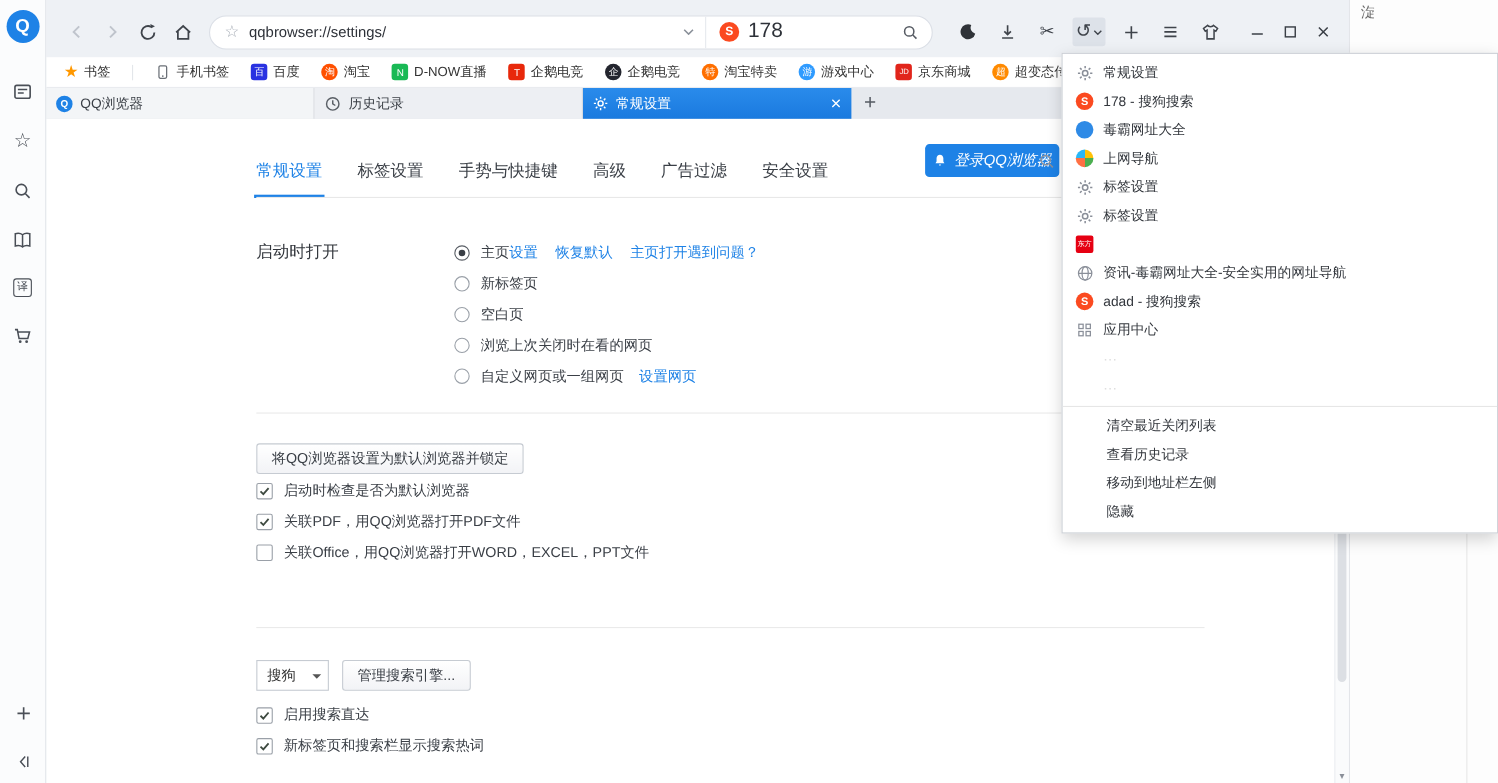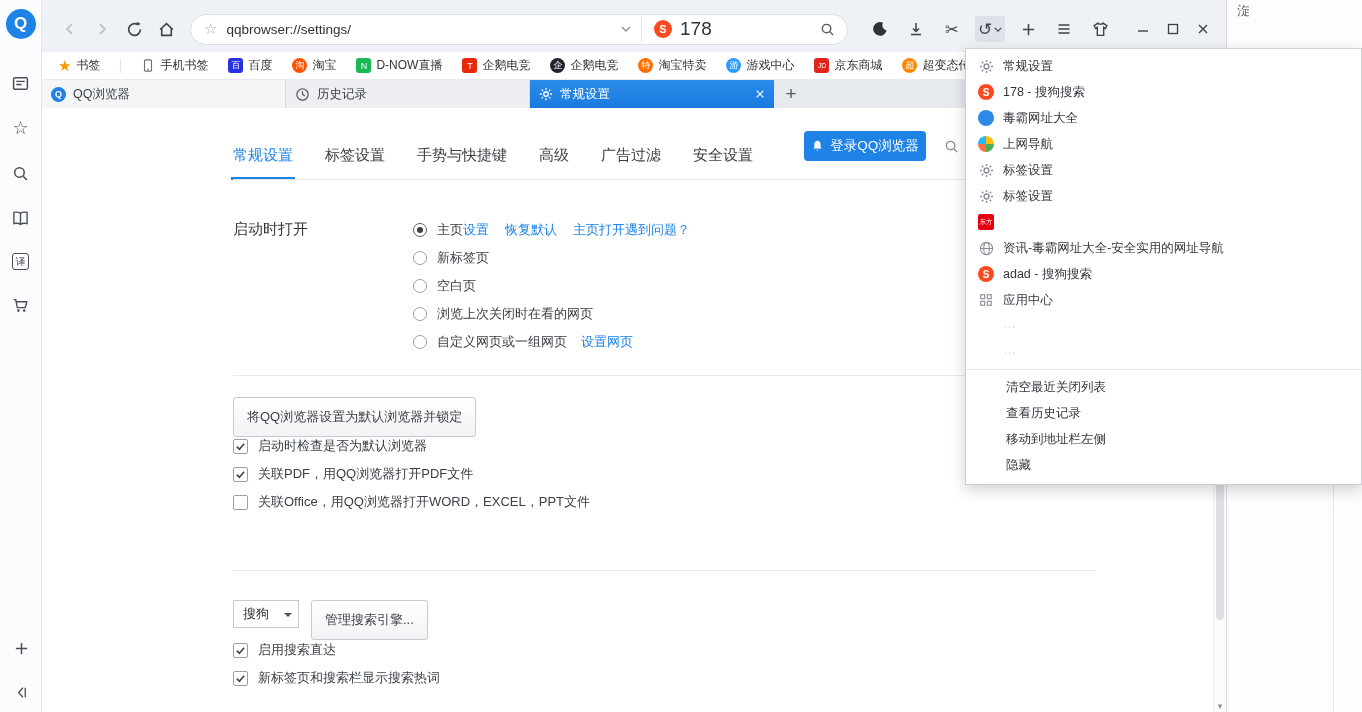--- a/index.html
+++ b/index.html
@@ -62,35 +62,35 @@
   .tab-close { margin-left:auto; display:flex; }
   .tab-plus { width:34px; display:flex; align-items:center; justify-content:center; font-size:19px; color:#565b63; }
 
   
   .content { position:absolute; left:42px; top:108px; width:1184px; height:604px; background:#fff; z-index:3; }
   .snav { position:relative; height:72px; display:flex; align-items:flex-end; padding-left:191px; gap:32px; }
   .snav-item { font-size:15px; color:#3a3f46; padding-bottom:15px; position:relative; white-space:nowrap; }
   .snav-item.active { color:#1e82e6; }
   .snav-item.active::after { content:""; position:absolute; left:-2px; right:-2px; bottom:0; height:3px; background:#1e82e6; }
   .nav-rule { position:absolute; left:191px; top:71px; width:862px; height:1px; background:#e8e8e8; }
-  .login-btn { position:absolute; left:762px; top:23px; width:122px; height:30px; background:#1e82e6; border-radius:4px; color:#fff; font-size:13.5px; display:flex; align-items:center; justify-content:center; gap:6px; }
+  .login-btn { position:absolute; left:799px; top:23px; width:122px; height:30px; background:#1e82e6; border-radius:4px; color:#fff; font-size:13.5px; display:flex; align-items:center; justify-content:center; gap:6px;font-style:italic; }
   .snav-search { position:absolute; left:902px; top:31px; display:flex; }
 
   .sec { position:absolute; left:191px; display:flex; }
   .sec-label { width:180px; font-size:15px; color:#32363c; padding-top:4px; }
   .opt-row { height:28px; display:flex; align-items:center; font-size:13px; color:#3a3f46; white-space:nowrap; }
   .radio { width:14px; height:14px; border:1px solid #9aa0a8; border-radius:50%; margin-right:10px; position:relative; background:#fff; flex:0 0 auto; }
   .radio.checked { border-color:#5a5f66; }
   .radio.checked::after { content:""; position:absolute; left:3px; top:3px; width:6px; height:6px; border-radius:50%; background:#3a3f46; }
   .cb { width:15px; height:15px; border:1px solid #9aa0a8; border-radius:2px; margin-right:10px; display:flex; align-items:center; justify-content:center; background:#fff; flex:0 0 auto; }
   .cb svg { display:none; }
   .cb.checked svg { display:block; }
   .link { color:#1e82e6; cursor:pointer; }
   .ml30 { } .ml16 { margin-left:16px; } .ml14 { margin-left:14px; }
-  .btn { height:40px; border:1px solid #c6cbd2; background:linear-gradient(#ffffff,#f2f3f6); border-radius:3px; font-size:13px; color:#3a3f46; display:flex; align-items:center; justify-content:center; padding:0 13px; white-space:nowrap; }
+  .btn { height:28px; border:1px solid #c6cbd2; background:linear-gradient(#ffffff,#f2f3f6); border-radius:3px; font-size:13px; color:#3a3f46; display:flex; align-items:center; justify-content:center; padding:0 13px; white-space:nowrap; }
   .row-btn { height:30px; display:flex; align-items:center; }
   .row-status { height:32px; display:flex; align-items:center; font-size:13px; color:#3a3f46; }
   .ctl-row { display:flex; gap:12px; height:28px; }
   .select { width:66px; height:28px; border:1px solid #c6cbd2; background:#fff; display:flex; align-items:center; font-size:13px; padding-left:9px; position:relative; }
   .sel-caret { position:absolute; right:6px; top:12px; width:0; height:0; border:4px solid transparent; border-top-color:#555; }
   .gap8 { height:8px; }
   .hrule { position:absolute; left:191px; width:862px; height:1px; background:#eaeaea; }
 
   .scrollbar { position:absolute; right:0; top:0; width:13px; height:604px; background:#fafbfc; border-left:1px solid #eceef1; }
   .sthumb { position:absolute; left:2px; right:2px; top:372px; height:140px; background:#dcdfe4; border-radius:4px; }

